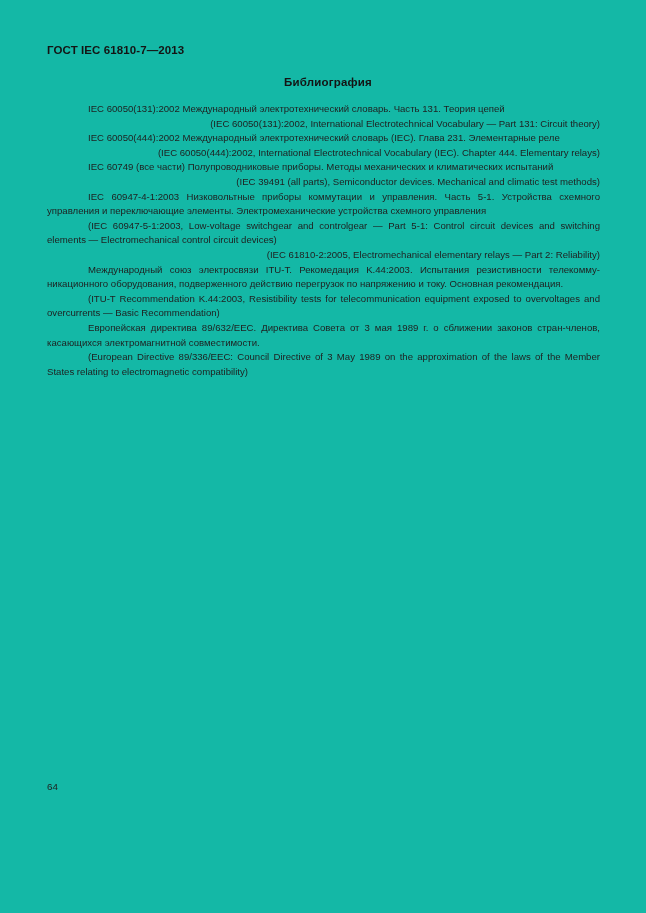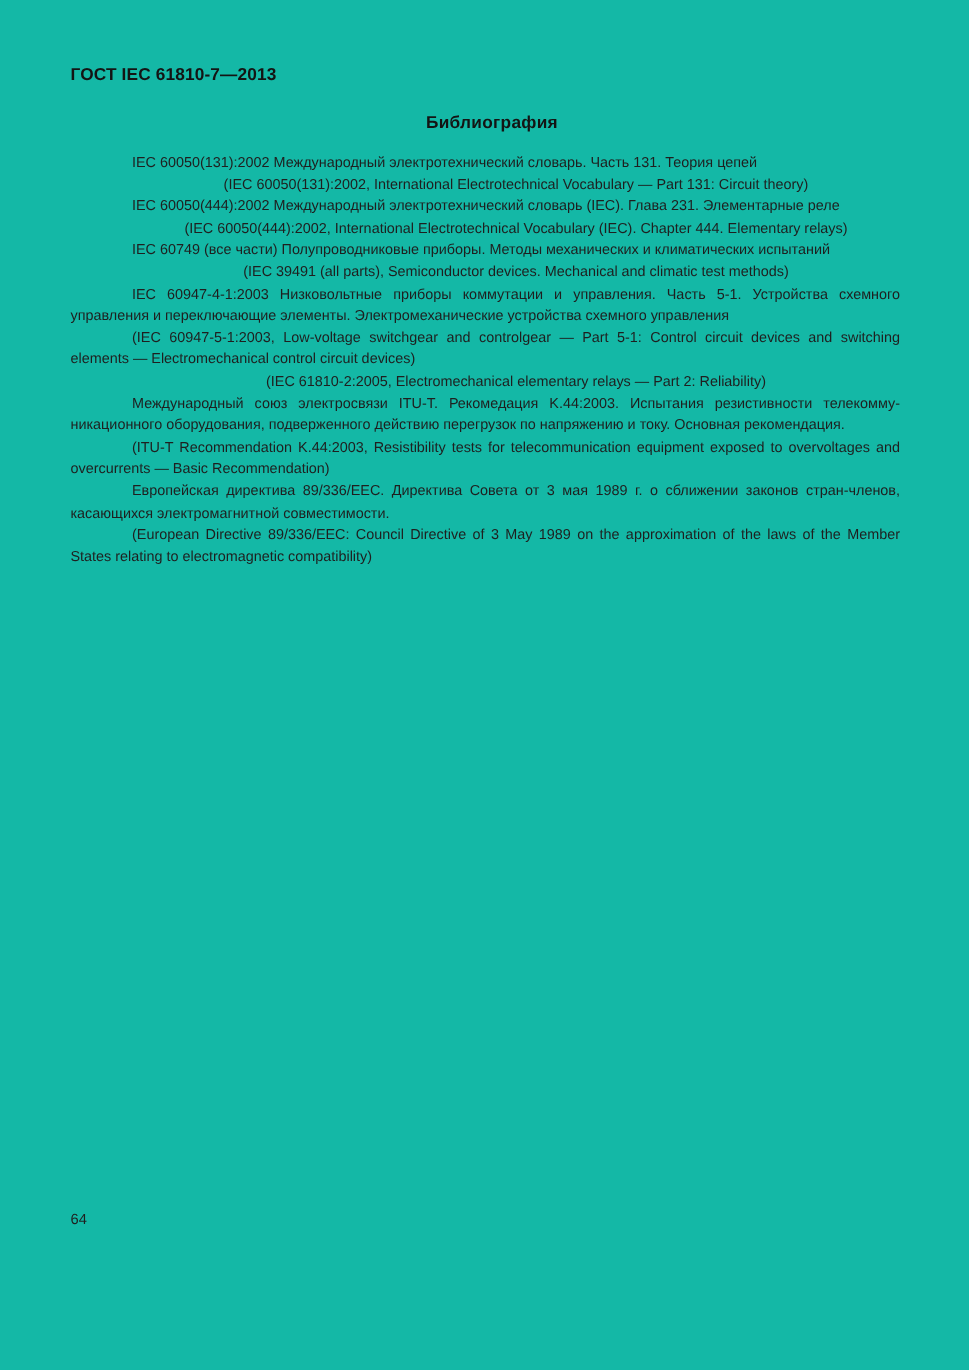--- a/index.html
+++ b/index.html
@@ -58,26 +58,26 @@
   }
   .entry + .entry {
     margin-top: 0;
   }
   
   .entry.indent {
     text-indent: 41px;
   }
   
   .entry.noj {
-    text-align: center;
+    text-align: right;
   }
   .page-number {
     position: absolute;
     left: 47px;
-    top: 808px;
+    top: 781px;
     font-size: 9.8px;
     color: #1f1f1f;
   }
 </style>
 </head>
 <body>
 
 <div class="page">
 
   <div class="running-head">ГОСТ IEC 61810-7—2013</div>
@@ -96,20 +96,20 @@
     <p class="entry indent noj">(IEC 39491 (all parts), Semiconductor devices. Mechanical and climatic test methods)</p>
 
     <p class="entry indent">IEC 60947-4-1:2003   Низковольтные приборы коммутации и управления. Часть  5-1.   Устройства схемного управления и переключающие элементы. Электромеханические устройства схемного управления</p>
     <p class="entry indent">(IEC 60947-5-1:2003,  Low-voltage  switchgear and controlgear — Part  5-1:  Control circuit devices and switching elements — Electromechanical control circuit devices)</p>
 
     <p class="entry indent noj">(IEC 61810-2:2005,  Electromechanical elementary relays — Part 2: Reliability)</p>
 
     <p class="entry indent">Международный союз электросвязи ITU-T.  Рекомедация   K.44:2003.   Испытания резистивности телекомму-никационного оборудования, подверженного действию перегрузок по  напряжению и току. Основная рекомендация.</p>
     <p class="entry indent">(ITU-T Recommendation K.44:2003, Resistibility  tests  for telecommunication equipment exposed to overvoltages and overcurrents —  Basic Recommendation)</p>
 
-    <p class="entry indent">Европейская директива 89/336/EEC. Директива Совета от 3 мая 1989 г.  о сближении законов стран-членов, касающихся электромагнитной совместимости.</p>
+    <p class="entry indent">Европейская директива 89/632/EEC. Директива Совета от 3 мая 1989 г.  о сближении законов стран-членов, касающихся электромагнитной совместимости.</p>
     <p class="entry indent">(European Directive 89/336/EEC: Council Directive of 3 May 1989 on the approximation of the laws of the Member States relating to electromagnetic compatibility)</p>
 
   </div>
 
   <div class="page-number">64</div>
 
 </div>
 
 </body></html>

